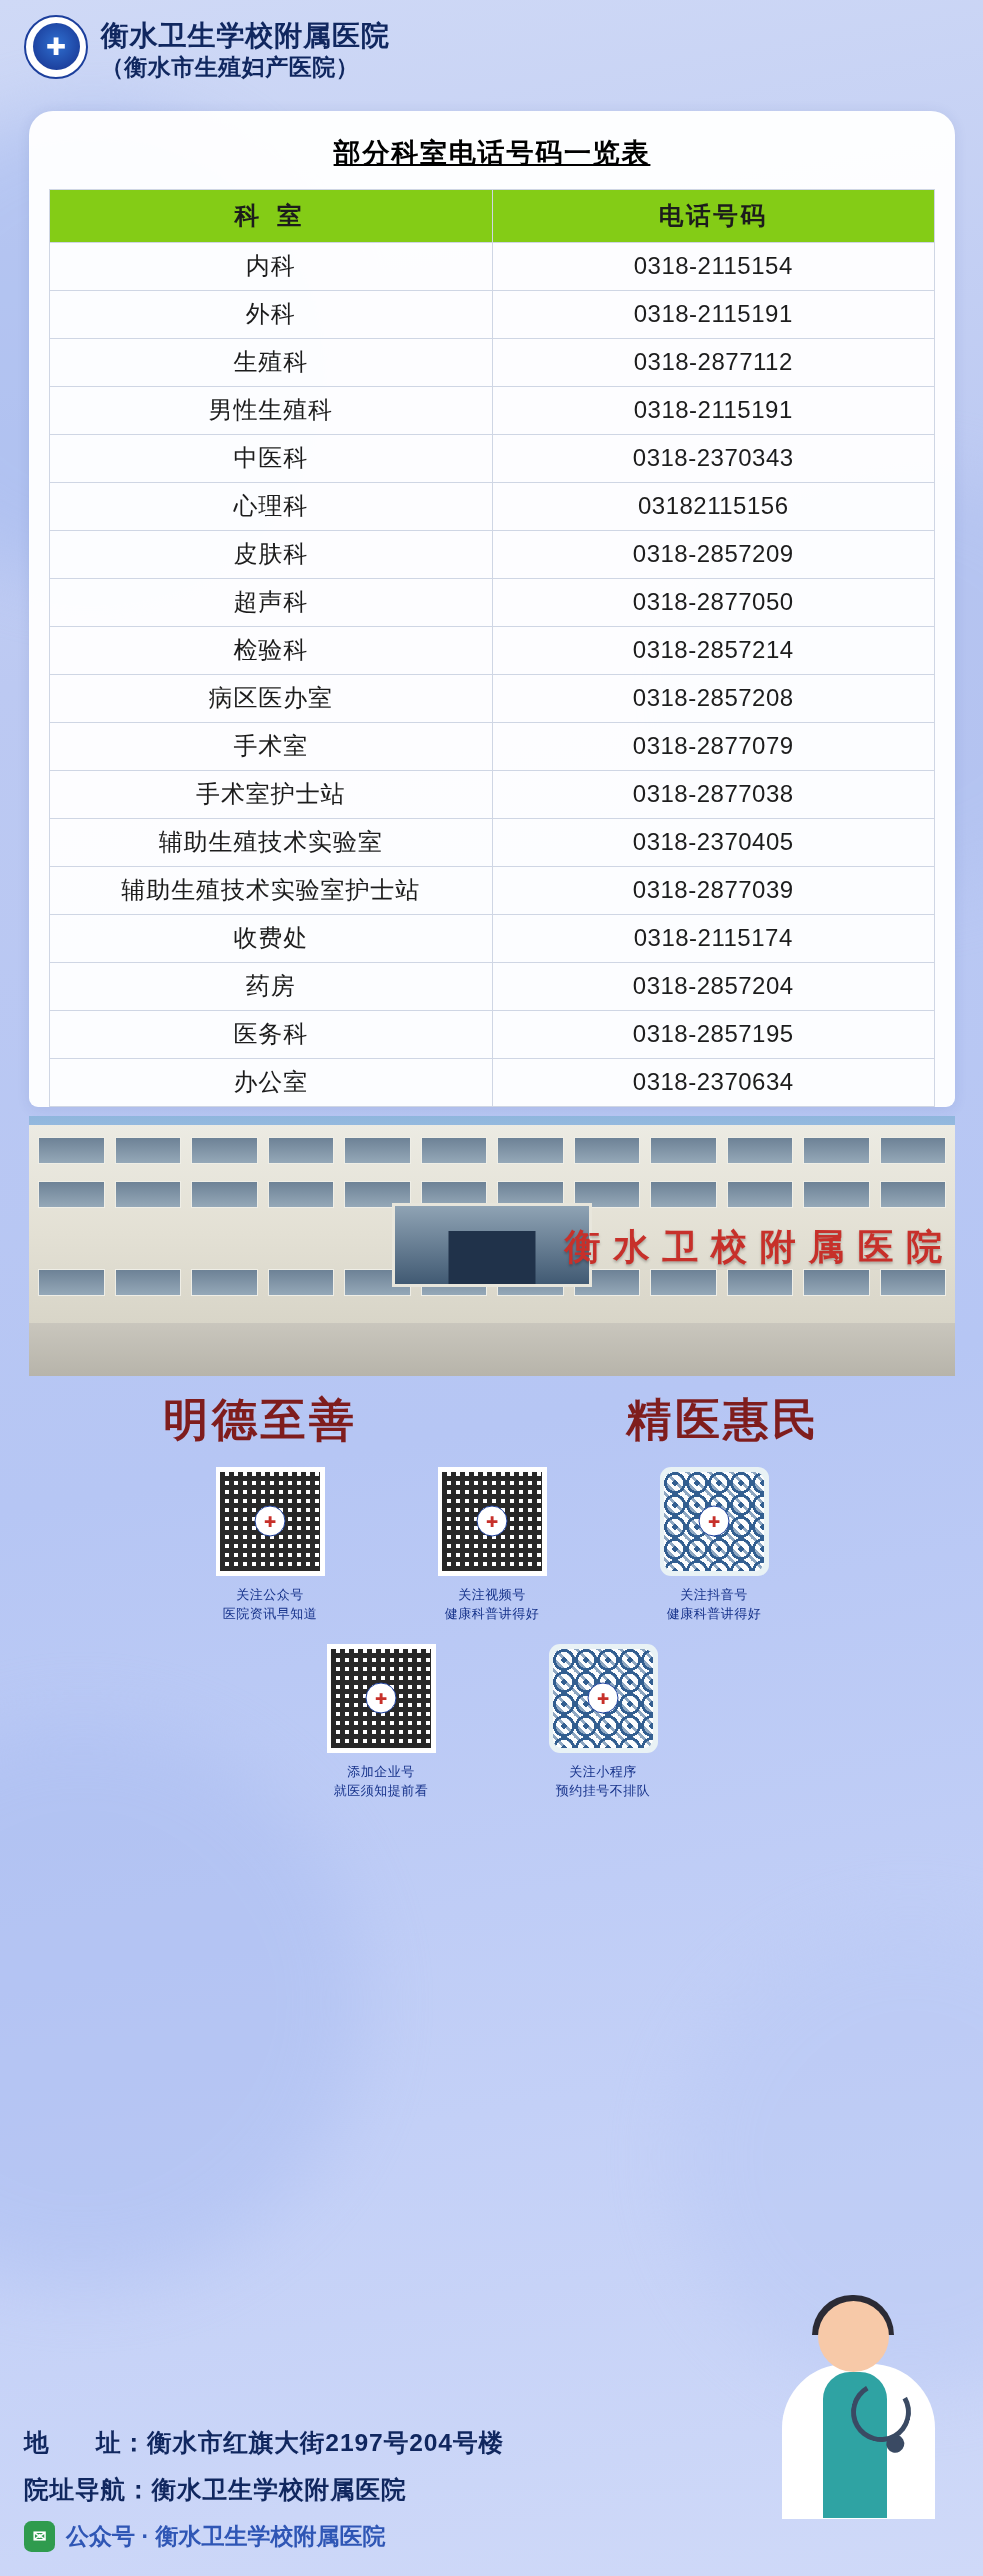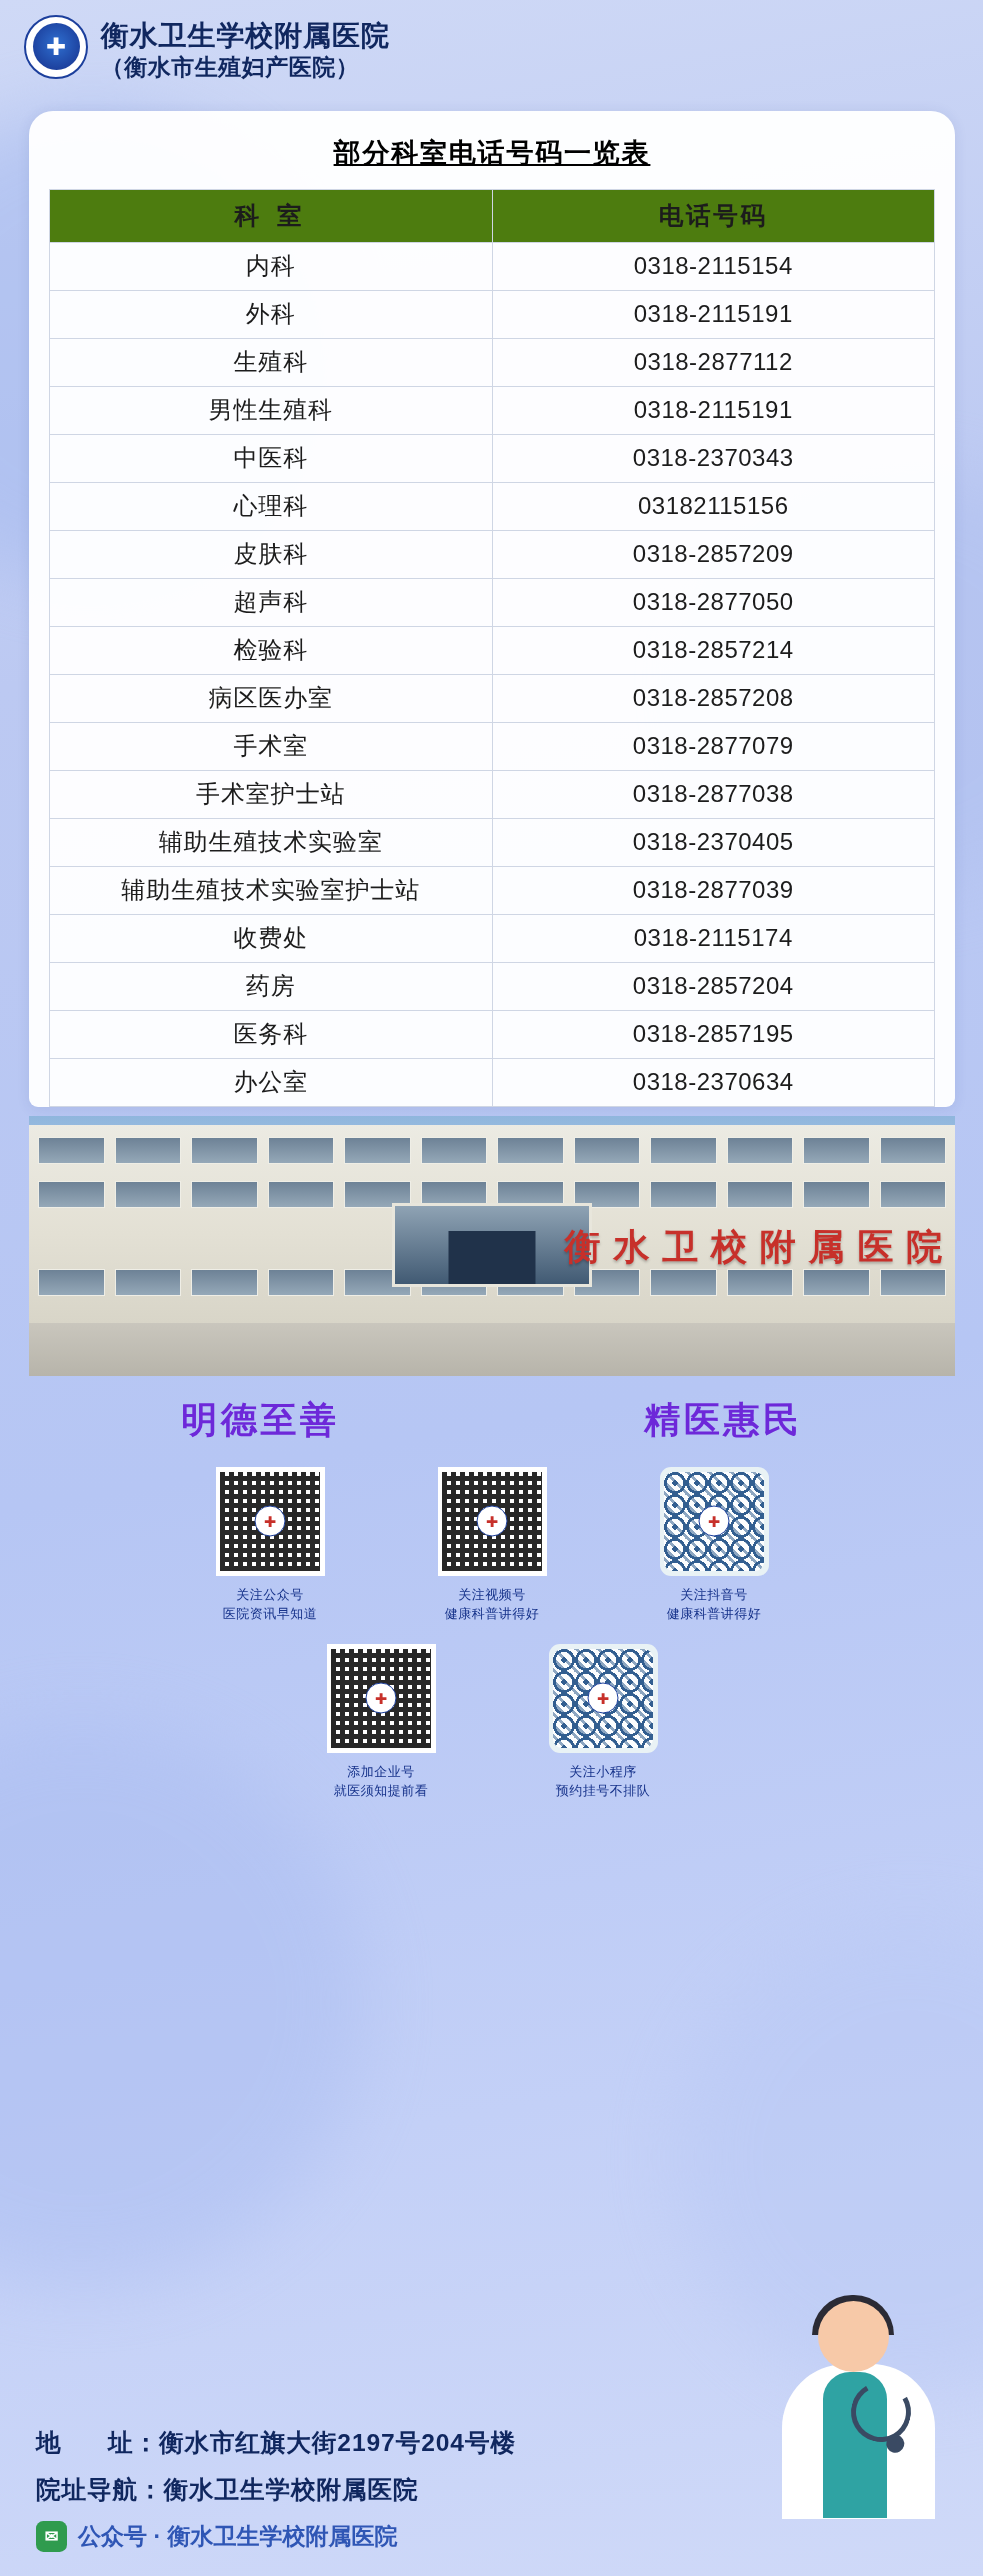--- a/index.html
+++ b/index.html
@@ -92,21 +92,21 @@
   table.phone-table th,
   table.phone-table td {
     border: 0.9px solid #cfd6e4;
     height: 48px;
     text-align: center;
     font-size: 24px;
     color: #1c1c1c;
     font-weight: 500;
   }
   table.phone-table th {
-    background: #4d7c0f;
+    background: #84cc16;
     font-size: 24.6px;
     letter-spacing: 5.5px;
     font-weight: 600;
     height: 53px;
   }
   table.phone-table th.col-phone { letter-spacing: 2.7px; }
   table.phone-table td.dept { letter-spacing: 0.9px; }
   table.phone-table td.phone { letter-spacing: 0.5px; }
 
   
@@ -157,23 +157,23 @@
 
   
   .slogan {
     margin: 12.8px 29px 0 29px;
     display: flex;
     justify-content: space-around;
     align-items: center;
     height: 64px;
   }
   .slogan span {
-    font-size: 36px;
+    font-size: 45px;
     font-weight: bold;
-    color: #6d28d9;
+    color: #7f1d1d;
     letter-spacing: 3.6px;
     font-family: "Liberation Serif", serif;
   }
 
   
   .qr-section { margin-top: 14.6px; }
   .qr-row {
     display: flex;
     justify-content: center;
     gap: 58px;
@@ -216,21 +216,21 @@
     font-size: 13px;
     color: #16328a;
     line-height: 1.5;
     letter-spacing: 0.5px;
   }
 
   
   .footer {
     position: absolute;
     left: 0; right: 0; bottom: 0;
-    padding: 0 0 24px 36px;
+    padding: 0 0 24px 24px;
   }
   .foot-line {
     display: flex;
     align-items: center;
     font-size: 24.6px;
     color: #10275f;
     font-weight: bold;
     margin-bottom: 14.6px;
     letter-spacing: 0.9px;
   }

